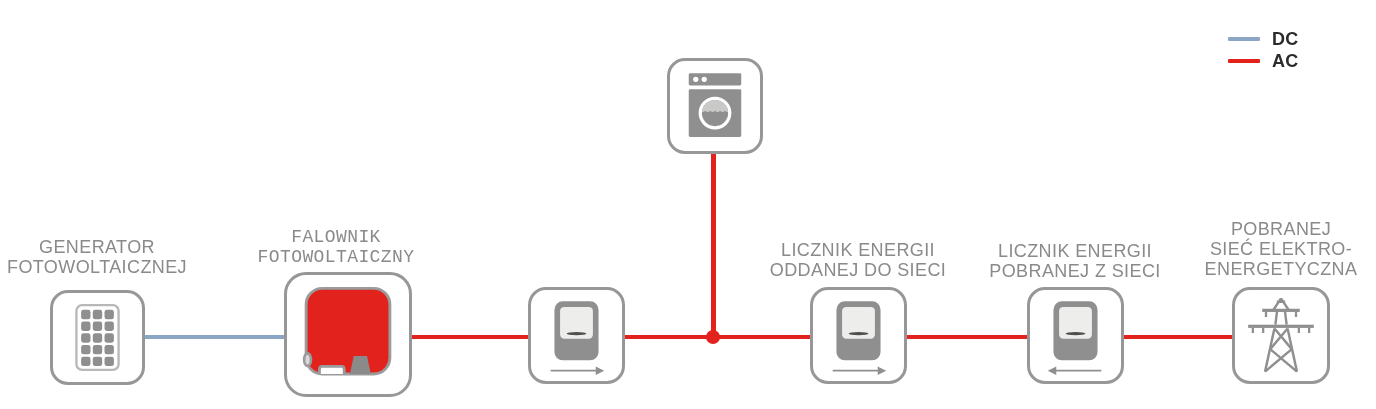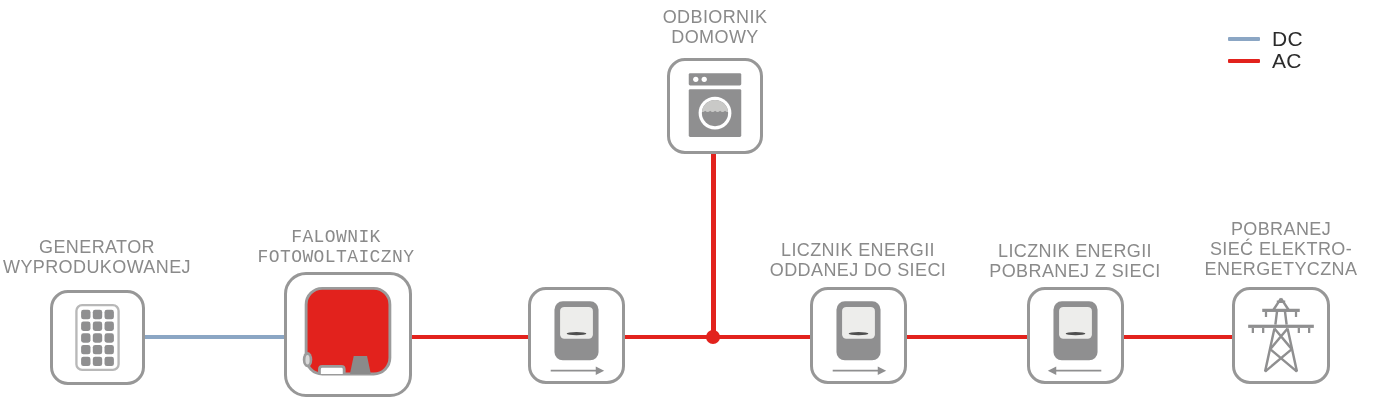--- a/index.html
+++ b/index.html
@@ -52,38 +52,38 @@
   #label-licznik2 {left:858px;top:240px;}
   #label-licznik3 {left:1075px;top:241px;}
   #label-siec     {left:1281px;top:219px;}
   
   .legend{position:absolute;left:1228px;top:28px;z-index:5;}
   .legend-row{display:flex;align-items:center;gap:12px;height:22px;}
   .swatch{width:32px;height:4.5px;border-radius:1px;flex:none;}
   .swatch.dc{background:var(--dc);}
   .swatch.ac{background:var(--ac);}
   .legend-label{
-    font-size:21px;font-weight:400;color:var(--legend-text);letter-spacing:.3px;
+    font-size:18px;font-weight:700;color:var(--legend-text);letter-spacing:.3px;
   }
 </style>
 </head>
 <body>
 
 <div class="stage">
 
   <div id="line-dc" class="line dc hline"></div>
   <div id="line-ac-1" class="line ac hline"></div>
   <div id="line-ac-2" class="line ac hline"></div>
   <div id="line-ac-3" class="line ac hline"></div>
   <div id="line-ac-4" class="line ac hline"></div>
   <div id="line-ac-vertical" class="line ac"></div>
   <div id="junction-dot"></div>
 
   <div id="label-generator" class="node-label">GENERATOR
-WYPRODUKOWANEJ</div>
+FOTOWOLTAICZNEJ</div>
   <div id="box-generator" class="box">
     <svg viewBox="0 0 95 95">
       <rect x="25" y="13" width="45" height="69" rx="6" fill="#ffffff" stroke="#b8b8b8" stroke-width="2.5"></rect>
       <g fill="#8f8f90">
         <rect x="30" y="18" width="10" height="10" rx="2.5"></rect>
           <rect x="42.5" y="18" width="10" height="10" rx="2.5"></rect>
           <rect x="55" y="18" width="10" height="10" rx="2.5"></rect>
         <rect x="30" y="30.5" width="10" height="10" rx="2.5"></rect>
           <rect x="42.5" y="30.5" width="10" height="10" rx="2.5"></rect>
           <rect x="55" y="30.5" width="10" height="10" rx="2.5"></rect>
@@ -117,22 +117,20 @@
       <rect x="25" y="12" width="47" height="63" rx="9" fill="#8f8f90"></rect>
       <rect x="31" y="18" width="35" height="34" rx="4.5" fill="#ededeb"></rect>
       <ellipse cx="48.5" cy="46.5" rx="10.5" ry="1.8" fill="#4f4f4f"></ellipse>
       <g>
         <line x1="21" y1="86" x2="70" y2="86" stroke="#8f8f90" stroke-width="2"></line>
         <polygon points="69,81.5 78,86 69,90.5" fill="#8f8f90"></polygon>
       </g>
     </svg>
   </div>
 
-  <div id="label-odbiornik" class="node-label">ODBIORNIK
-DOMOWY</div>
   <div id="box-odbiornik" class="box">
     <svg viewBox="0 0 96 96">
       <defs>
           <clipPath id="wmclip">
             <circle cx="48" cy="55.5" r="14"></circle>
           </clipPath>
         </defs>
       <rect x="20" y="13" width="56" height="13" rx="1.5" fill="#8f8f90"></rect>
       <circle cx="27.5" cy="19.5" r="2.8" fill="#ffffff"></circle>
       <circle cx="36.5" cy="19.5" r="2.8" fill="#ffffff"></circle>

